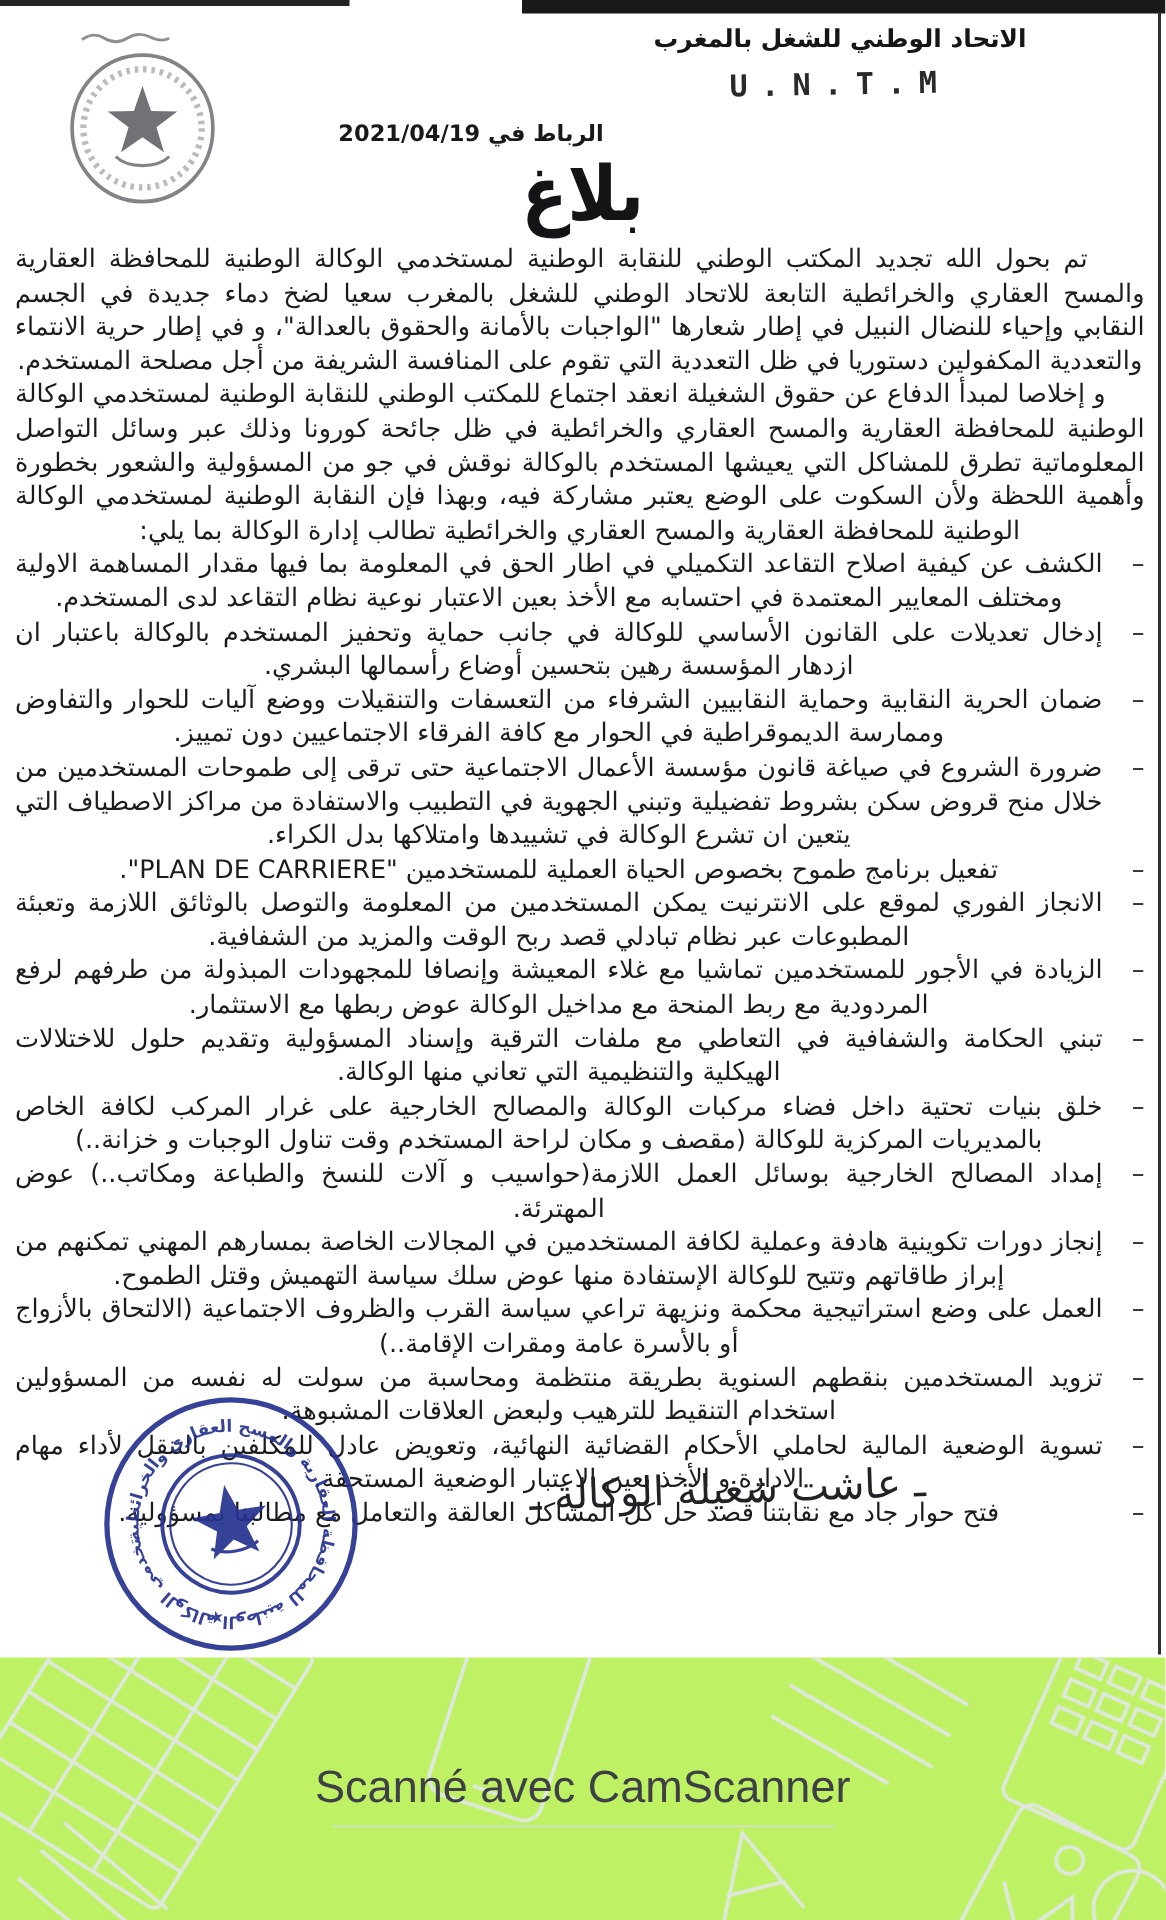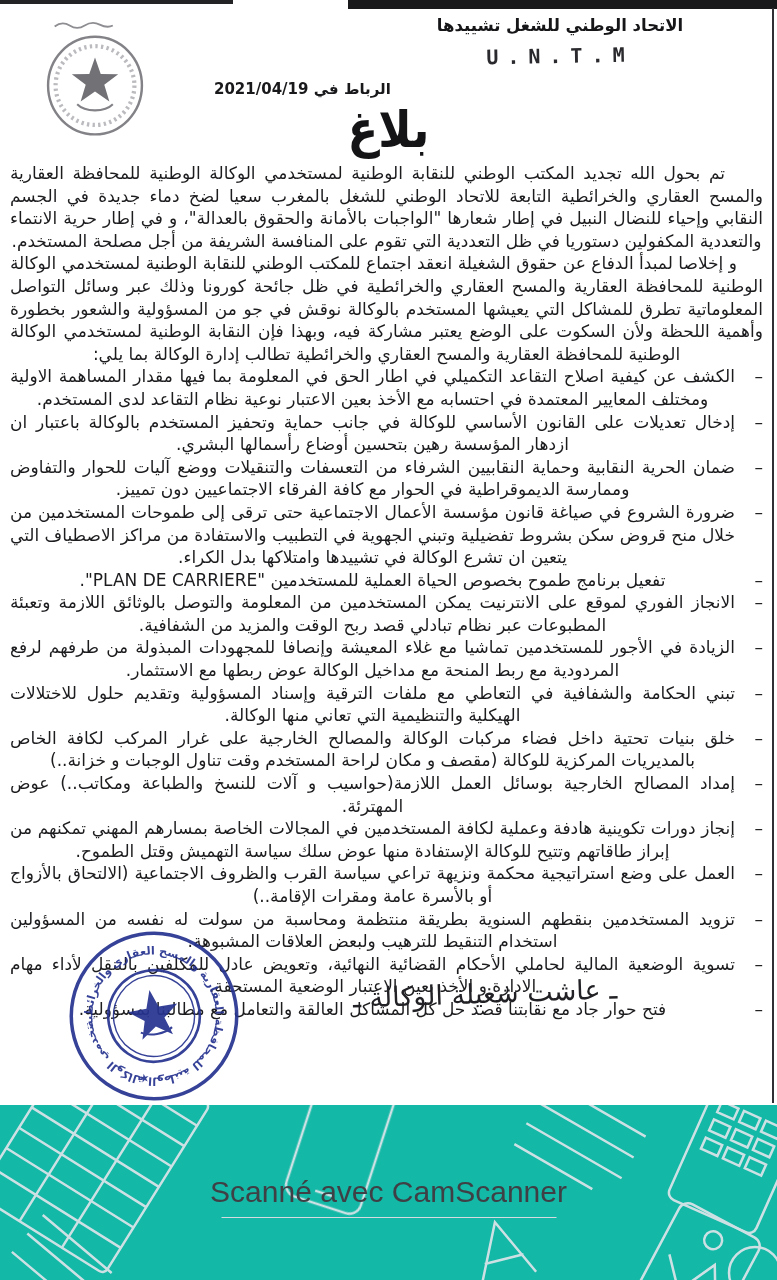--- a/index.html
+++ b/index.html
@@ -20,21 +20,21 @@
     font-size:16.5px;line-height:23px;color:#161619;
   }
   .untm-line{
     font-weight:600;font-size:20px;letter-spacing:9px;
     margin-top:8px;direction:ltr;color:#2a2a2e;
     font-family:"DejaVu Sans Mono", monospace;
     transform:rotate(-1deg);
   }
   .date-line{
     position:absolute;top:80px;left:214px;width:200px;
-    direction:rtl;text-align:left;font-weight:bold;font-size:15px;color:#19191c;
+    direction:rtl;text-align:center;font-weight:bold;font-size:15px;color:#19191c;
   }
   .logo{position:absolute;top:16px;left:34px;width:122px;height:126px;opacity:.85;}
   .doc-title{
     position:absolute;top:103px;left:0;width:100%;margin:0;
     text-align:center;direction:rtl;
     font-size:45px;font-weight:bold;color:#141416;
     transform:scaleY(1.12);
   }
   
   .doc-body{
@@ -53,21 +53,21 @@
   .stamp{position:absolute;left:66px;top:928px;width:176px;height:176px;transform:rotate(-10deg);opacity:.92;}
   .signature{
     position:absolute;left:295px;top:978px;width:380px;
     direction:rtl;text-align:center;
     font-size:27px;color:#222226;letter-spacing:1px;
     transform:rotate(-2deg);
   }
   
   .cam-footer{
     position:absolute;left:0;right:0;bottom:0;height:175px;
-    background:#14b8a6;overflow:hidden;
+    background:#bef264;overflow:hidden;
   }
   .cam-footer svg.sketches{position:absolute;inset:0;}
   .cam-label{
     position:absolute;top:70px;left:0;width:100%;
     text-align:center;font-size:30px;color:#3f4045;
     font-family:"Liberation Sans", sans-serif;
   }
   .cam-underline{
     position:absolute;top:112px;left:50%;width:335px;height:1px;
     transform:translateX(-50%);background:#d7dade;
@@ -82,21 +82,21 @@
 
 <svg class="logo" viewBox="0 0 130 130">
   <path d="M22,9 q8,-6 16,-1 t16,0 t16,-1 t14,1" fill="none" stroke="#7b7b80" stroke-width="2"></path>
   <ellipse cx="65" cy="72" rx="50" ry="52" fill="none" stroke="#6d6d73" stroke-width="2.6"></ellipse>
   <circle cx="65" cy="72" r="42" fill="none" stroke="#83838a" stroke-width="4.5" stroke-dasharray="2.5,3.5" opacity=".65"></circle>
   <polygon points="65,42 71.1,59.6 89.7,60 74.9,71.2 80.3,89 65,78.4 49.7,89 55.1,71.2 40.3,60 58.9,59.6" fill="#59595f"></polygon>
   <path d="M46,92 a22,13 0 0 0 38,0" fill="none" stroke="#6d6d73" stroke-width="2.2"></path>
 </svg>
 
 <div class="org-header">
-  <div>الاتحاد الوطني للشغل تشييدها</div>
+  <div>الاتحاد الوطني للشغل بالمغرب</div>
   <div class="untm-line">U.N.T.M</div>
 </div>
 
 <div class="date-line">الرباط في 2021/04/19</div>
 
 <h1 class="doc-title">بلاغ</h1>
 
 <div class="doc-body">
   <p class="para-1">تم بحول الله تجديد المكتب الوطني للنقابة الوطنية لمستخدمي الوكالة الوطنية للمحافظة العقارية والمسح العقاري والخرائطية التابعة للاتحاد الوطني للشغل بالمغرب سعيا لضخ دماء جديدة في الجسم النقابي وإحياء للنضال النبيل في إطار شعارها "الواجبات بالأمانة والحقوق بالعدالة"، و في إطار حرية الانتماء والتعددية المكفولين دستوريا في ظل التعددية التي تقوم على المنافسة الشريفة من أجل مصلحة المستخدم.</p>
   <p class="para-2">و إخلاصا لمبدأ الدفاع عن حقوق الشغيلة انعقد اجتماع للمكتب الوطني للنقابة الوطنية لمستخدمي الوكالة الوطنية للمحافظة العقارية والمسح العقاري والخرائطية في ظل جائحة كورونا وذلك عبر وسائل التواصل المعلوماتية تطرق للمشاكل التي يعيشها المستخدم بالوكالة نوقش في جو من المسؤولية والشعور بخطورة وأهمية اللحظة ولأن السكوت على الوضع يعتبر مشاركة فيه، وبهذا فإن النقابة الوطنية لمستخدمي الوكالة الوطنية للمحافظة العقارية والمسح العقاري والخرائطية تطالب إدارة الوكالة بما يلي:</p>

